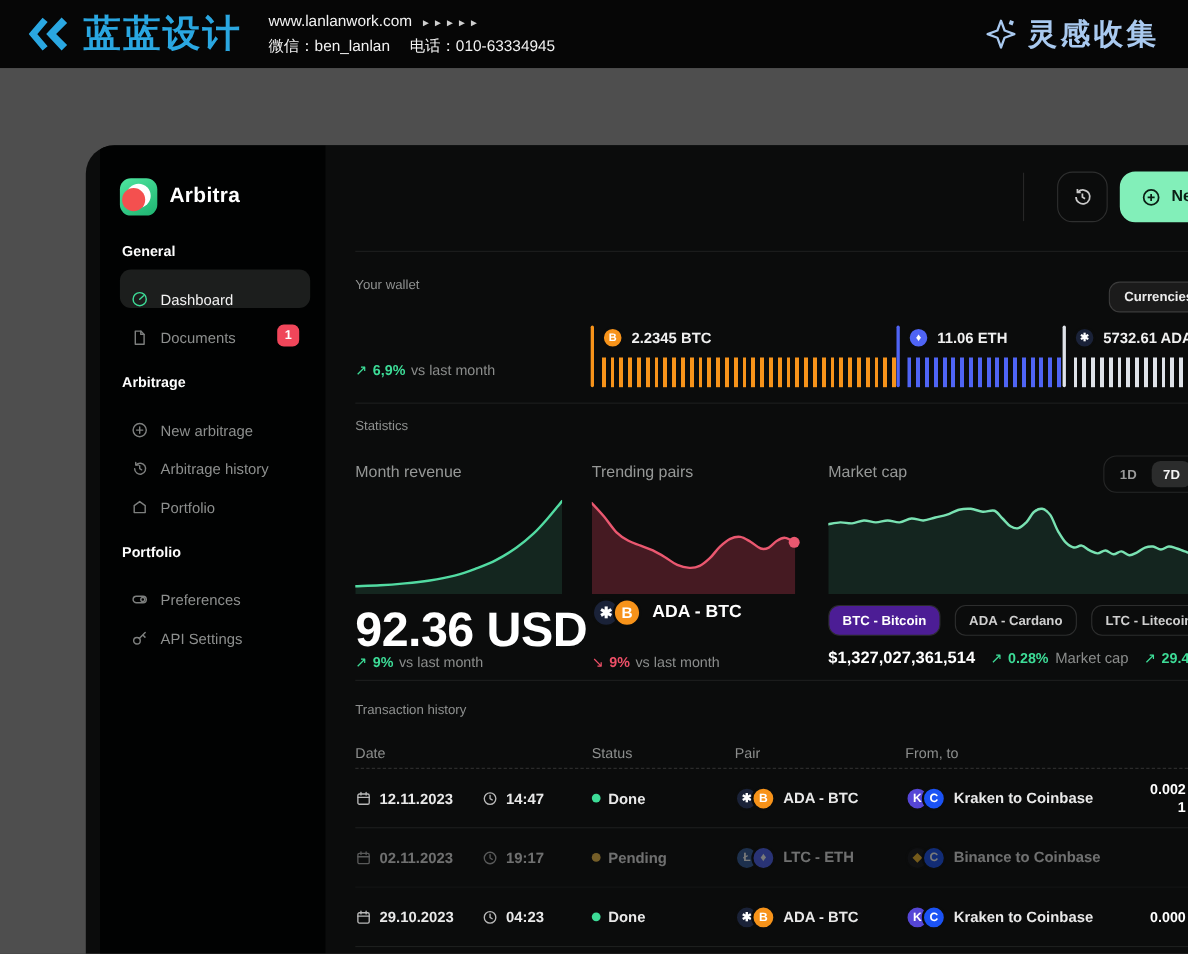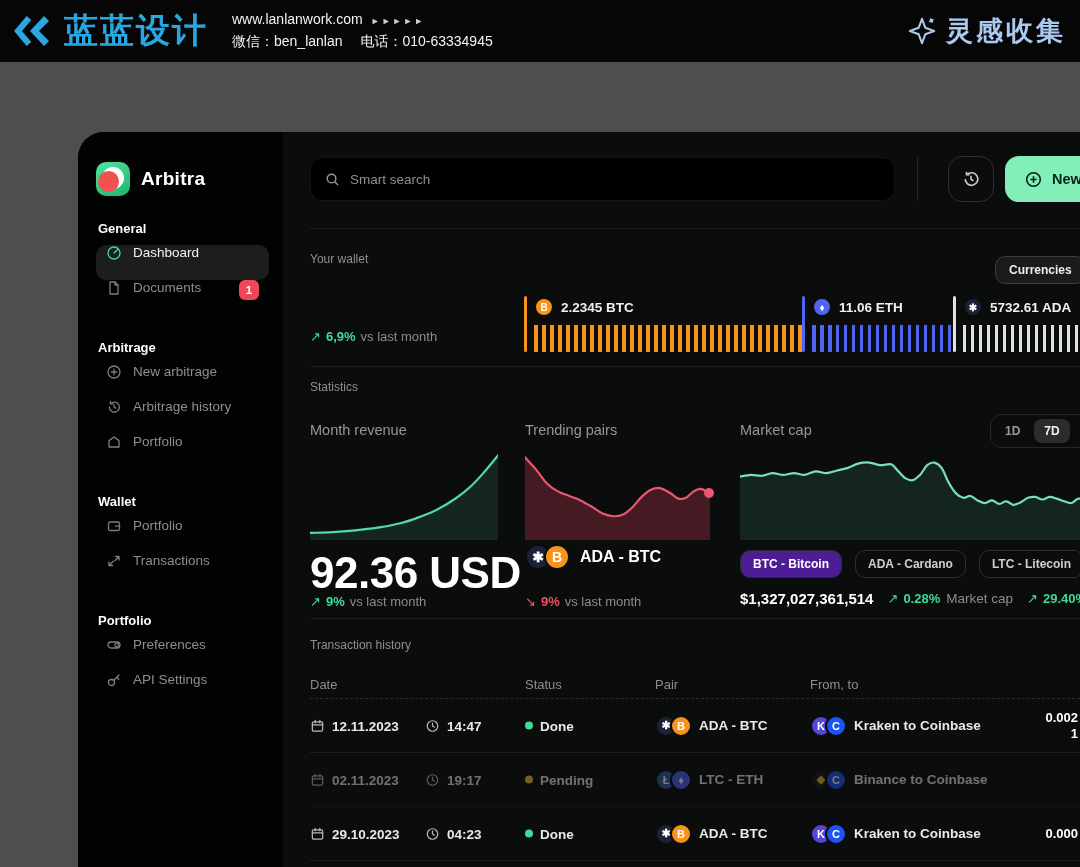--- a/index.html
+++ b/index.html
@@ -1,49 +1,49 @@
 <!DOCTYPE html>
 <html><head>
 <meta charset="utf-8">
 <style>
   * { margin:0; padding:0; box-sizing:border-box; }
   html,body { width:1080px; height:867px; overflow:hidden; background:#4e4e4e;
     font-family:"Liberation Sans", sans-serif; }
 
   
-  .banner { height:62px; background:#060606; display:flex; align-items:center; padding:0 14px; }
+  .banner { height:62px; background:#060606; display:flex; align-items:center; padding:0 26px; }
   .b-logo { display:flex; align-items:center; gap:10px; }
   .b-brand { color:#2aa7e1; font-size:34px; font-weight:bold; letter-spacing:2px; }
   .b-contact { margin-left:24px; color:#f2f2f2; font-size:14px; line-height:1.55; }
   .b-contact .arrows { font-size:9px; color:#cfcfcf; letter-spacing:2px; margin-left:8px; }
   .b-contact .row2 span { margin-right:14px;margin-top:13px; }
   .b-services { margin-left:52px; color:#ededed; font-size:15px; font-style:italic;
     font-family:"Liberation Serif", serif; letter-spacing:1.5px; }
   .b-collect { margin-left:auto; display:flex; align-items:center; gap:9px;
     color:#a9c9ef; font-size:27px; font-weight:bold; letter-spacing:3px;
     font-family:"Liberation Serif", serif; }
 
   
   .stage { position:relative; width:1080px; height:805px; background:#4e4e4e; }
   .card { position:absolute; left:78px; top:70px; right:0; bottom:0;
-    background:#0b0c0c; border-top-left-radius:26px; overflow:hidden; display:flex; }
+    background:#0b0c0c; border-top-left-radius:26px; overflow:hidden; display:flex;padding-left:13px; }
 
   
   .sidebar { width:205px; flex:none; background:#010202; padding:30px 14px 0 18px; }
   .logo-row { display:flex; align-items:center; gap:11px; margin-bottom:14px; }
   .app-logo { width:34px; height:34px; border-radius:10px; position:relative;
     background:linear-gradient(150deg,#4fe5a0,#1eb370); overflow:hidden; }
   .app-logo i.w { position:absolute; left:6px; top:5px; width:22px; height:22px;
     border-radius:50%; background:#ffffff; }
   .app-logo i.r { position:absolute; left:2px; top:9px; width:21px; height:21px;
     border-radius:50%; background:#f4504f; }
   .app-name { color:#fff; font-size:19px; font-weight:bold; letter-spacing:.3px; }
   .nav-sec { margin-top:25px; }
   .nav-sec h4 { color:#fdfdfd; font-size:13px; font-weight:bold; margin:0 0 9px 2px; }
-  .nav-item { display:flex; align-items:flex-start; gap:11px; height:35px; padding:0 10px;
+  .nav-item { display:flex; align-items:flex-end; gap:11px; height:35px; padding:0 10px;
     border-radius:10px; color:#8d8f8e; font-size:13.5px; cursor:pointer; }
   .nav-item svg { width:16px; height:16px; stroke:#7d7f7e; flex:none; }
   .nav-item.active { background:#1c1e1d; color:#f2f2f2; }
   .nav-item.active svg { stroke:#3ddc97; }
   .nav-badge { margin-left:auto; background:#f0465a; color:#fff; font-size:11.5px;
     font-weight:bold; min-width:20px; height:20px; border-radius:6px;
     display:flex; align-items:center; justify-content:center; }
 
   
   .main { position:relative; flex:1; background:#0b0c0c; }
@@ -205,36 +205,20 @@
               <span>Arbitrage history</span>
             </div>
             <div class="nav-item">
               <svg viewBox="0 0 16 16" stroke-width="1.3" stroke-linecap="round" stroke-linejoin="round">
                 <path d="M3 6.6 8 3l5 3.6V13H3z" fill="none"></path>
               </svg>
               <span>Portfolio</span>
             </div>
           </div>
           <div class="nav-sec">
-            <h4>Wallet</h4>
-            <div class="nav-item">
-              <svg viewBox="0 0 16 16" stroke-width="1.3" stroke-linecap="round" stroke-linejoin="round">
-                <rect x="2.5" y="4" width="11" height="8.5" rx="1.5" fill="none"></rect>
-                <path d="M9.5 8.2h4" fill="none"></path>
-              </svg>
-              <span>Portfolio</span>
-            </div>
-            <div class="nav-item">
-              <svg viewBox="0 0 16 16" stroke-width="1.3" stroke-linecap="round" stroke-linejoin="round">
-                <path d="M9.5 3.5h3.5v3.5M13 3.5 8.8 7.7M6.5 12.5H3V9M3 12.5 7.2 8.3" fill="none"></path>
-              </svg>
-              <span>Transactions</span>
-            </div>
-          </div>
-          <div class="nav-sec">
             <h4>Portfolio</h4>
             <div class="nav-item">
               <svg viewBox="0 0 16 16" stroke-width="1.3" stroke-linecap="round" stroke-linejoin="round">
                 <rect x="2" y="5" width="12" height="6" rx="3" fill="none"></rect>
                 <circle cx="10.8" cy="8" r="1.8" fill="none"></circle>
               </svg>
               <span>Preferences</span>
             </div>
             <div class="nav-item">
               <svg viewBox="0 0 16 16" stroke-width="1.3" stroke-linecap="round" stroke-linejoin="round">
@@ -242,27 +226,20 @@
                 <path d="M7.8 8.2 13 3M10.8 5.2l2 2" fill="none"></path>
               </svg>
               <span>API Settings</span>
             </div>
           </div>
         </nav>
     </aside>
 
     <div class="main">
 
-      <div class="search">
-        <svg viewBox="0 0 16 16" fill="none" stroke-width="1.5">
-          <circle cx="7" cy="7" r="4.6"></circle>
-            <path d="M10.6 10.6 14 14"></path>
-        </svg>
-        <span>Smart search</span>
-      </div>
       <div class="vdiv"></div>
       <button class="hist-btn">
         <svg viewBox="0 0 20 20" fill="none" stroke-width="1.6">
           <path d="M4.2 10a6.3 6.3 0 1 0 1.8-4.4"></path>
             <path d="M5.5 2.8v3h3"></path>
           <path d="M10 6.8v3.4l2.4 1.5"></path>
         </svg>
       </button>
       <button class="new-btn">
         <svg viewBox="0 0 16 16" fill="none" stroke-width="1.5">

